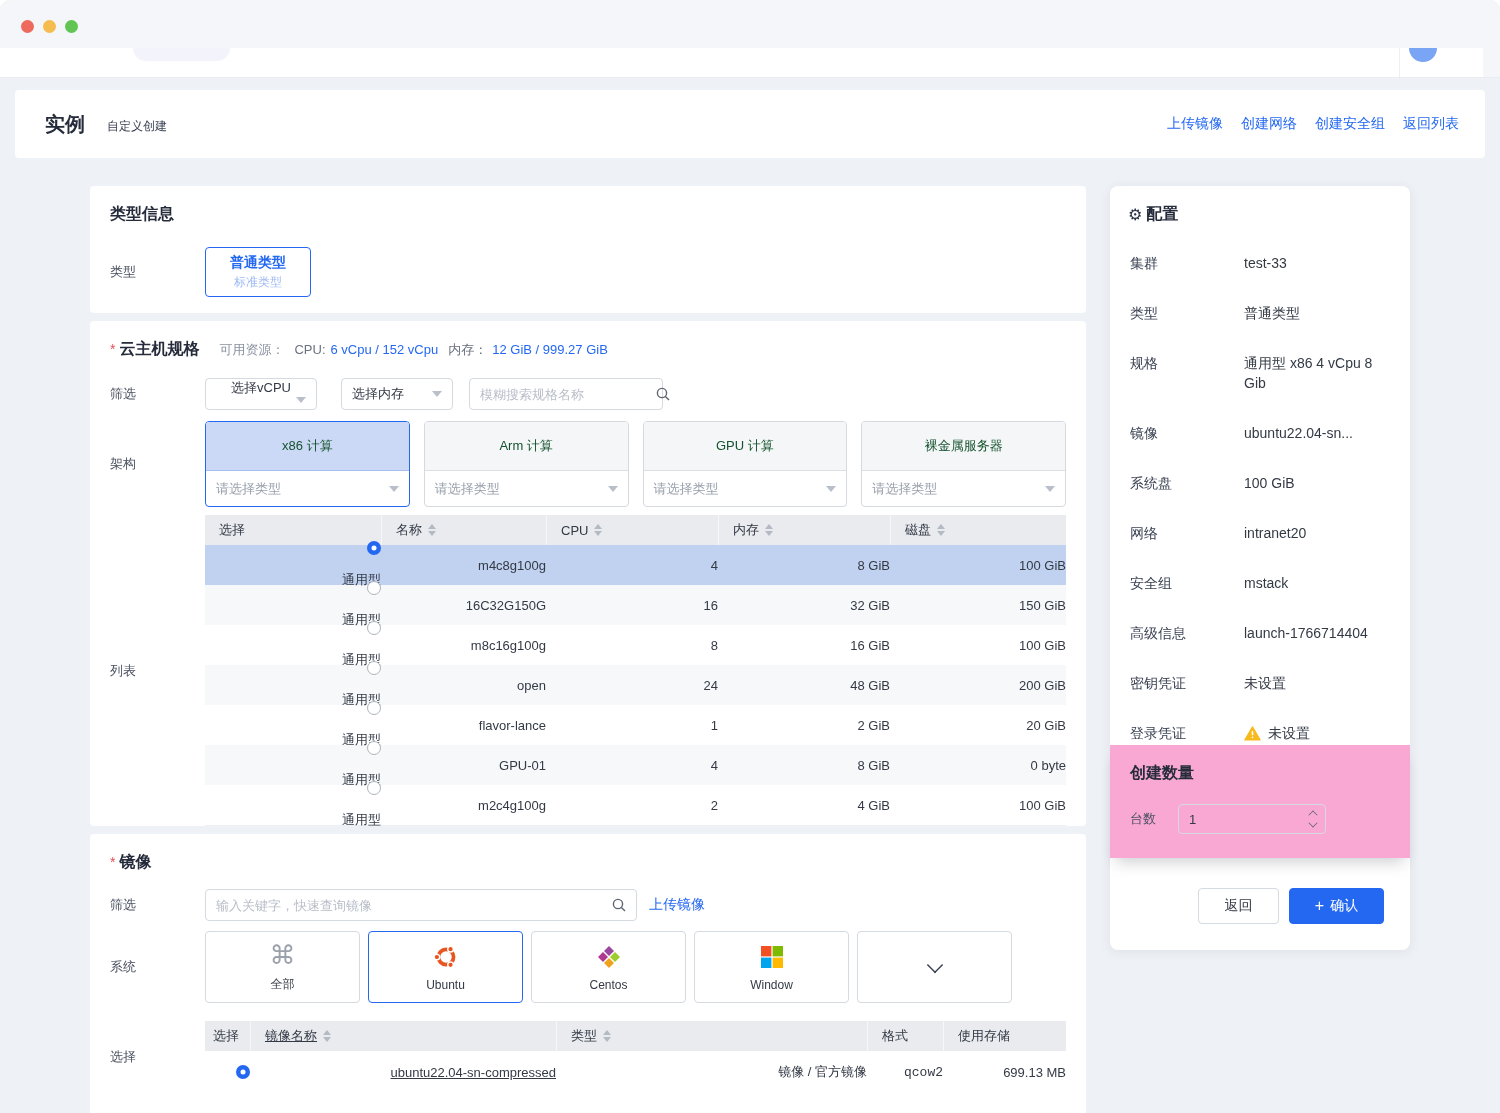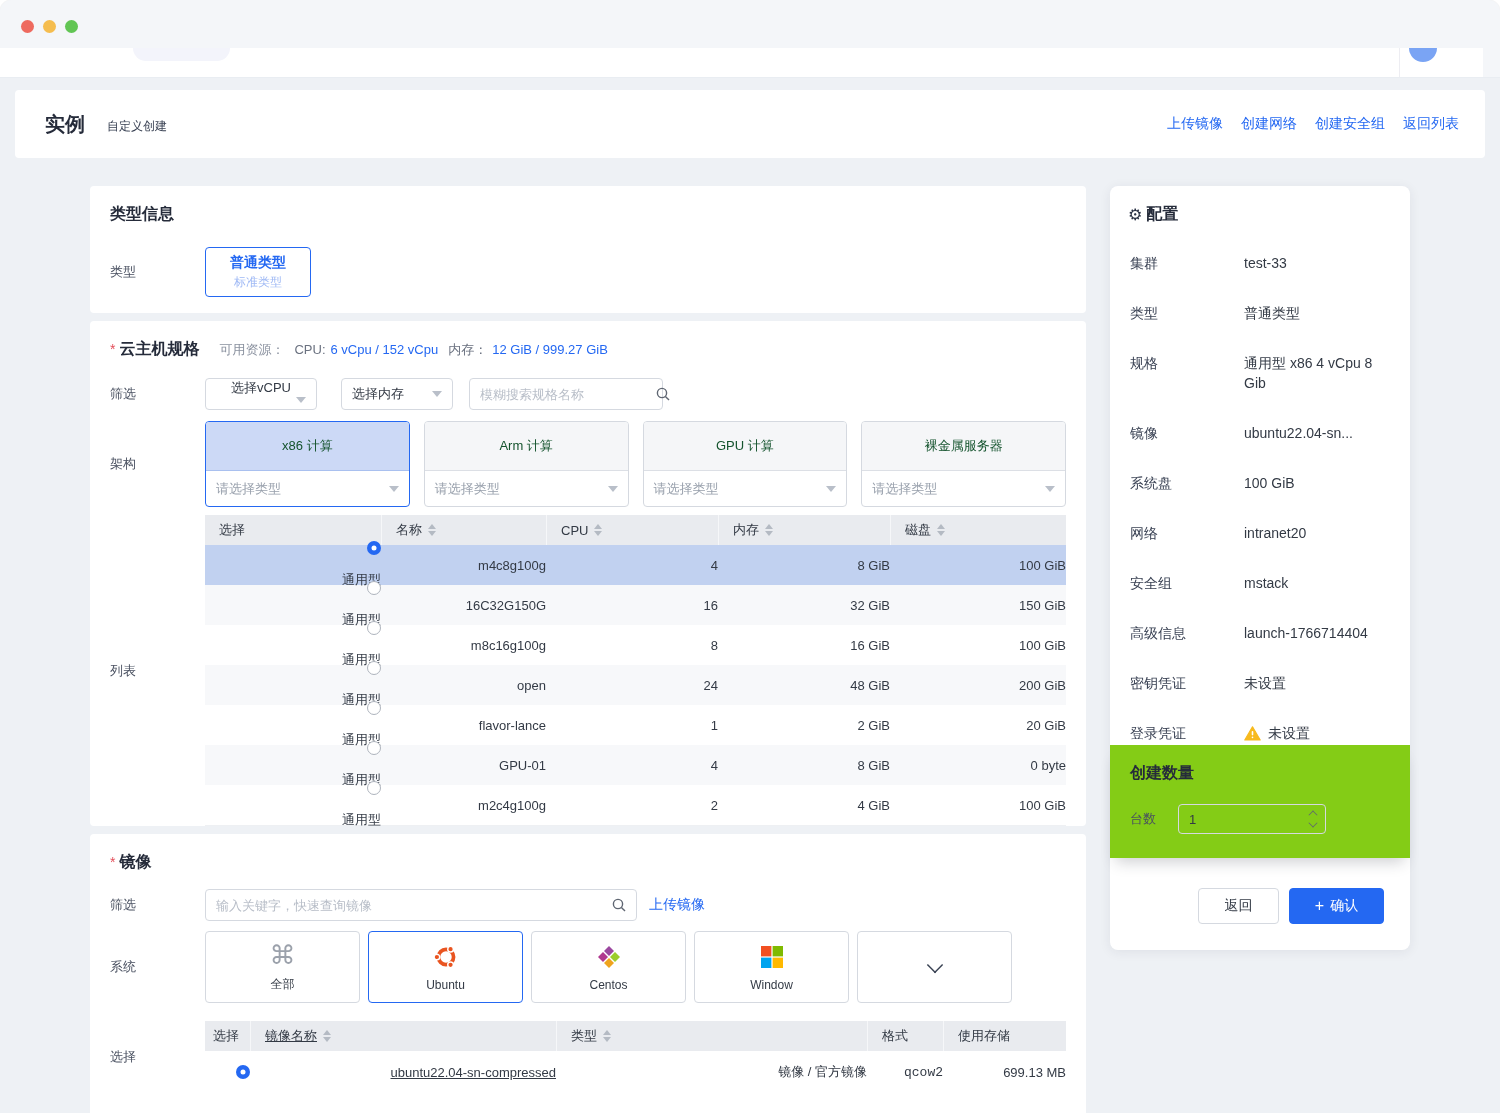--- a/index.html
+++ b/index.html
@@ -119,21 +119,21 @@
   .config-card { background:#fff; border-radius:8px; box-shadow:0 2px 12px rgba(32,42,66,.08); padding:18px 0 26px; }
   .cfg-title { display:flex; align-items:center; gap:4px; padding:0 18px; }
   .gear { font-size:16px; color:#2c3447; line-height:16px; }
   .cfg-items { margin-top:28px; }
   .cfg-row { display:flex; margin-bottom:30px; padding:0 20px; }
   .cfg-label { width:92px; flex:0 0 92px; font-size:14px; color:#3a4254; margin-right:22px; line-height:20px; }
   .cfg-value { flex:1; font-size:14px; color:#333a45; line-height:20px; max-width:152px; }
   .cfg-value.clip { white-space:nowrap; overflow:hidden; max-width:158px; }
   .cfg-value.warn { display:flex; align-items:center; gap:7px; }
 
-  .count-card { background:#84cc16; box-shadow:0 10px 14px -6px rgba(31,38,51,.22); padding:18px 20px 24px; margin-top:2px; }
+  .count-card { background:#f9a8d4; box-shadow:0 10px 14px -6px rgba(31,38,51,.22); padding:18px 20px 24px; margin-top:2px; }
   .count-row { display:flex; align-items:center; margin-top:20px; }
   .count-label { font-size:13px; color:#495060; width:48px; }
   .num-input { width:148px; height:30px; border:1px solid #d5d9e0; border-radius:4px; display:flex; align-items:center; padding:0 8px 0 10px; }
   .num-input input { border:none; outline:none; width:100px; font-size:13px; color:#333a45; font-family:inherit; background:transparent; }
   .stepper { margin-left:auto; display:flex; flex-direction:column; gap:3px; cursor:pointer; }
   .chev { width:8px; height:8px; border-left:1.6px solid #5f6672; border-top:1.6px solid #5f6672; }
   .chev.up { transform:rotate(45deg) scale(.8); }
   .chev.dn { transform:rotate(225deg) scale(.8); margin-top:-3px; }
 
   .btn-row { display:flex; justify-content:flex-end; gap:10px; padding:30px 26px 0; }

